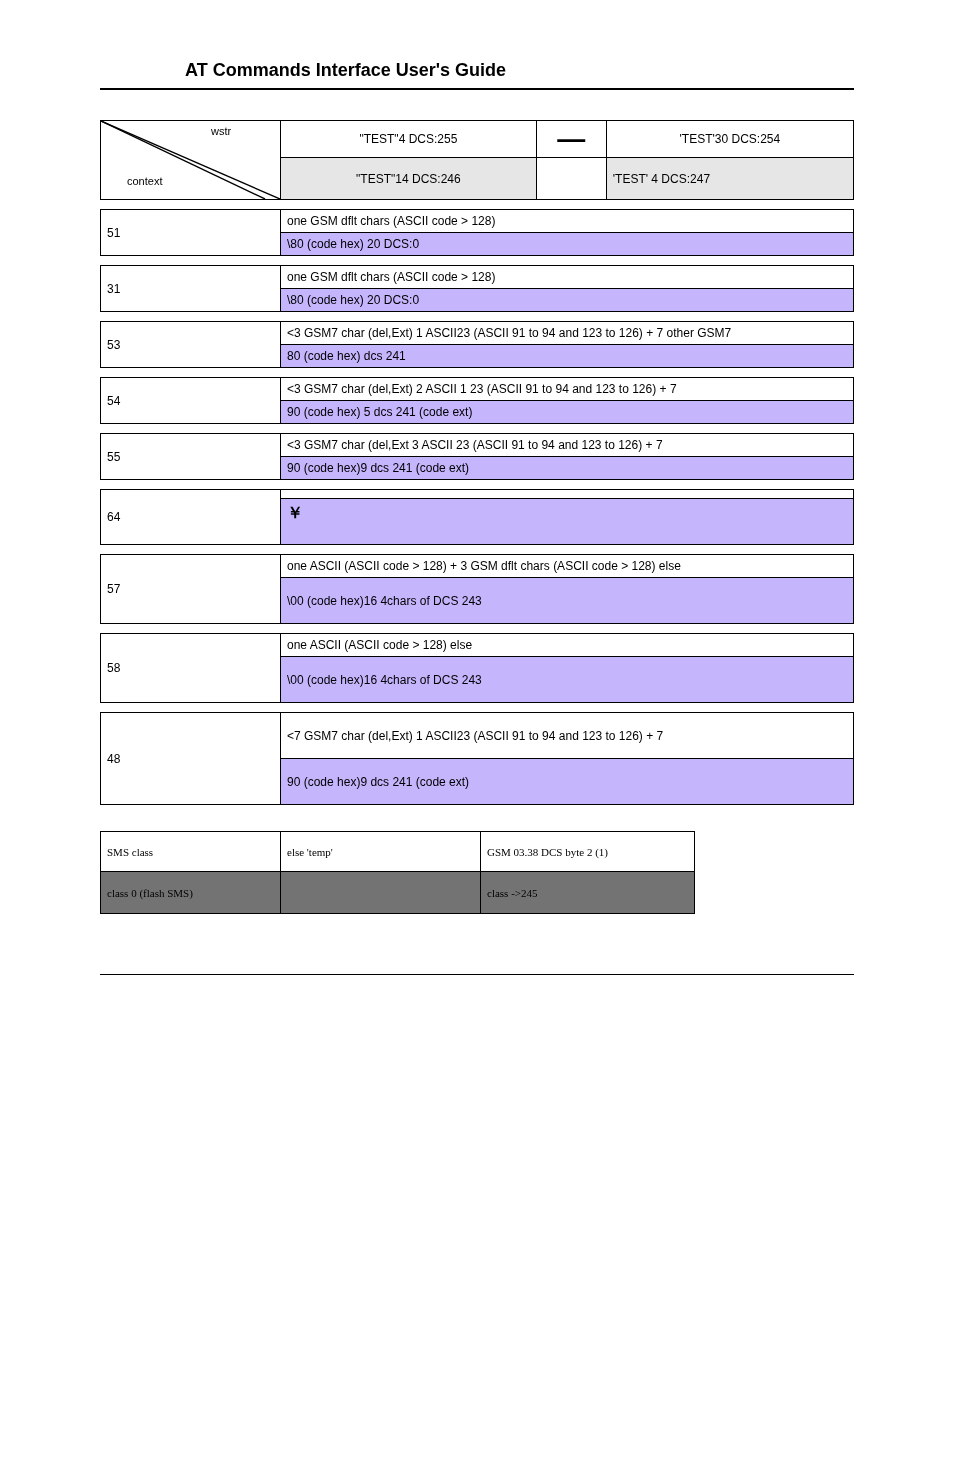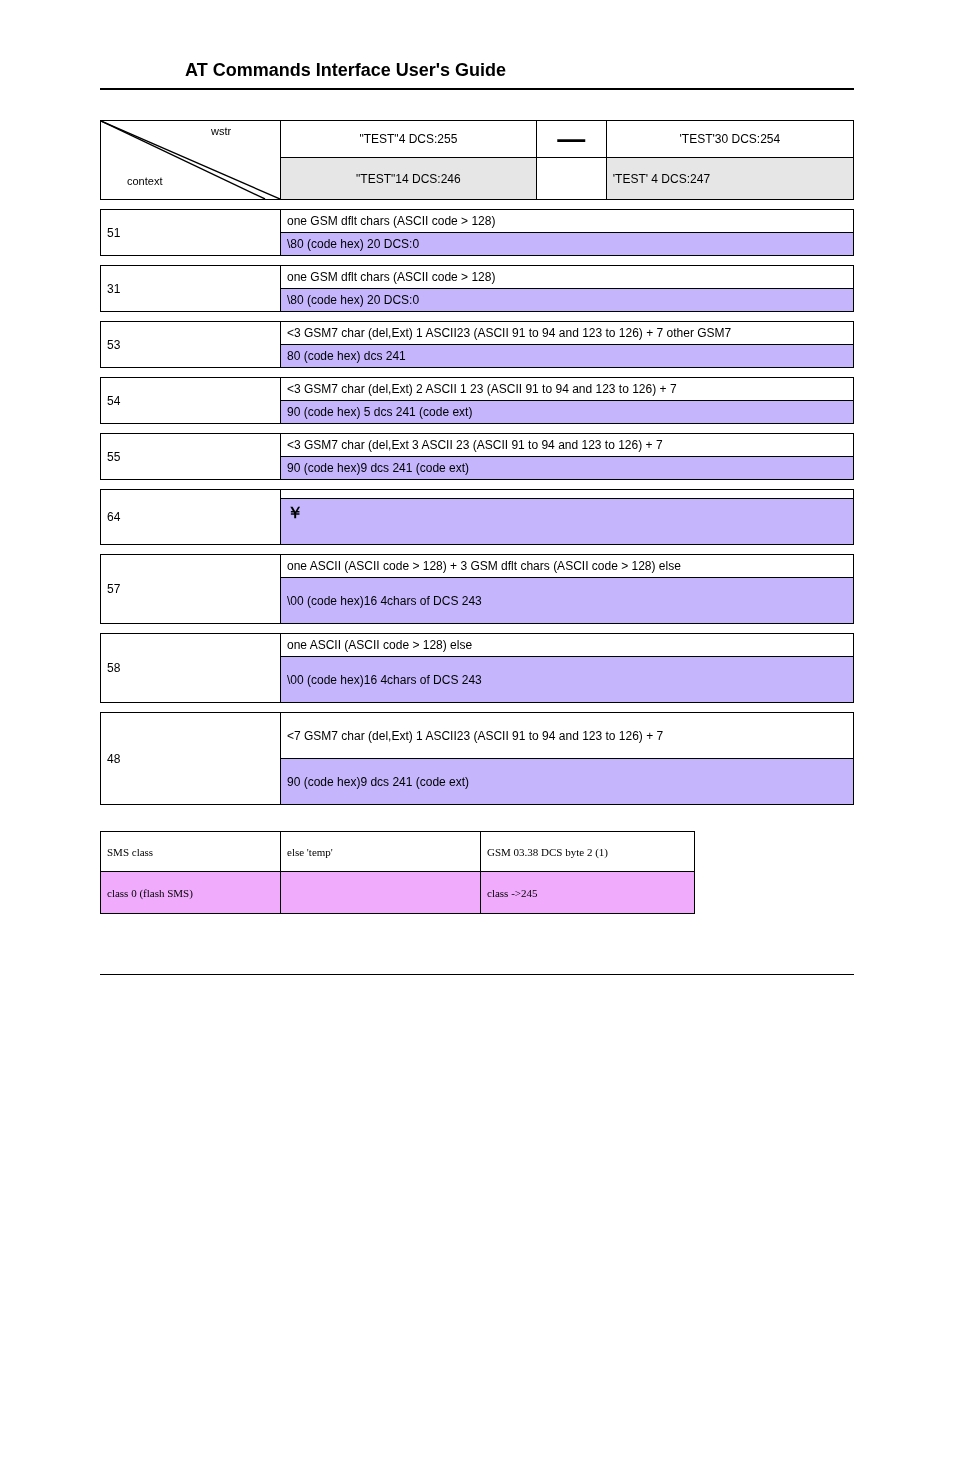--- a/index.html
+++ b/index.html
@@ -17,21 +17,21 @@
   .dash { font-size: 28px; font-weight: bold; line-height: 1; }
   .row-white td { background: #fff; }
   .row-grey td { background: #c4b5fd; } 
   .spacer td { border: none; height: 10px; padding: 0; background: #fff !important; }
   .top-grey { background: #e6e6e6; }
   .num-col { text-align: left; width: 40px; font-size: 12px; }
   .tall { height: 46px; }
   .bottom-table { border-collapse: collapse; width: 595px; margin-top: 26px; font-family: Liberation Serif, serif; }
   .bottom-table td, .bottom-table th { border: 1px solid #000; font-size: 11px; padding: 6px 6px; vertical-align: middle; text-align: left; }
   .bt-head th { height: 40px; font-weight: normal; }
-  .bt-grey td { background: #f0abfc; height: 42px; }
+  .bt-grey td { background: #737373; height: 42px; }
   .footer-line { border-top: 1px solid #000; margin-top: 60px; height: 2px; }
   .page-num { text-align: left; font-size: 12px; margin-top: 4px; padding-left: 2px; }
 </style>
 </head>
 <body>
 
 <div class="page">
   <div class="header-line">
     <span class="header-title">AT Commands Interface User's Guide</span>
   </div>

